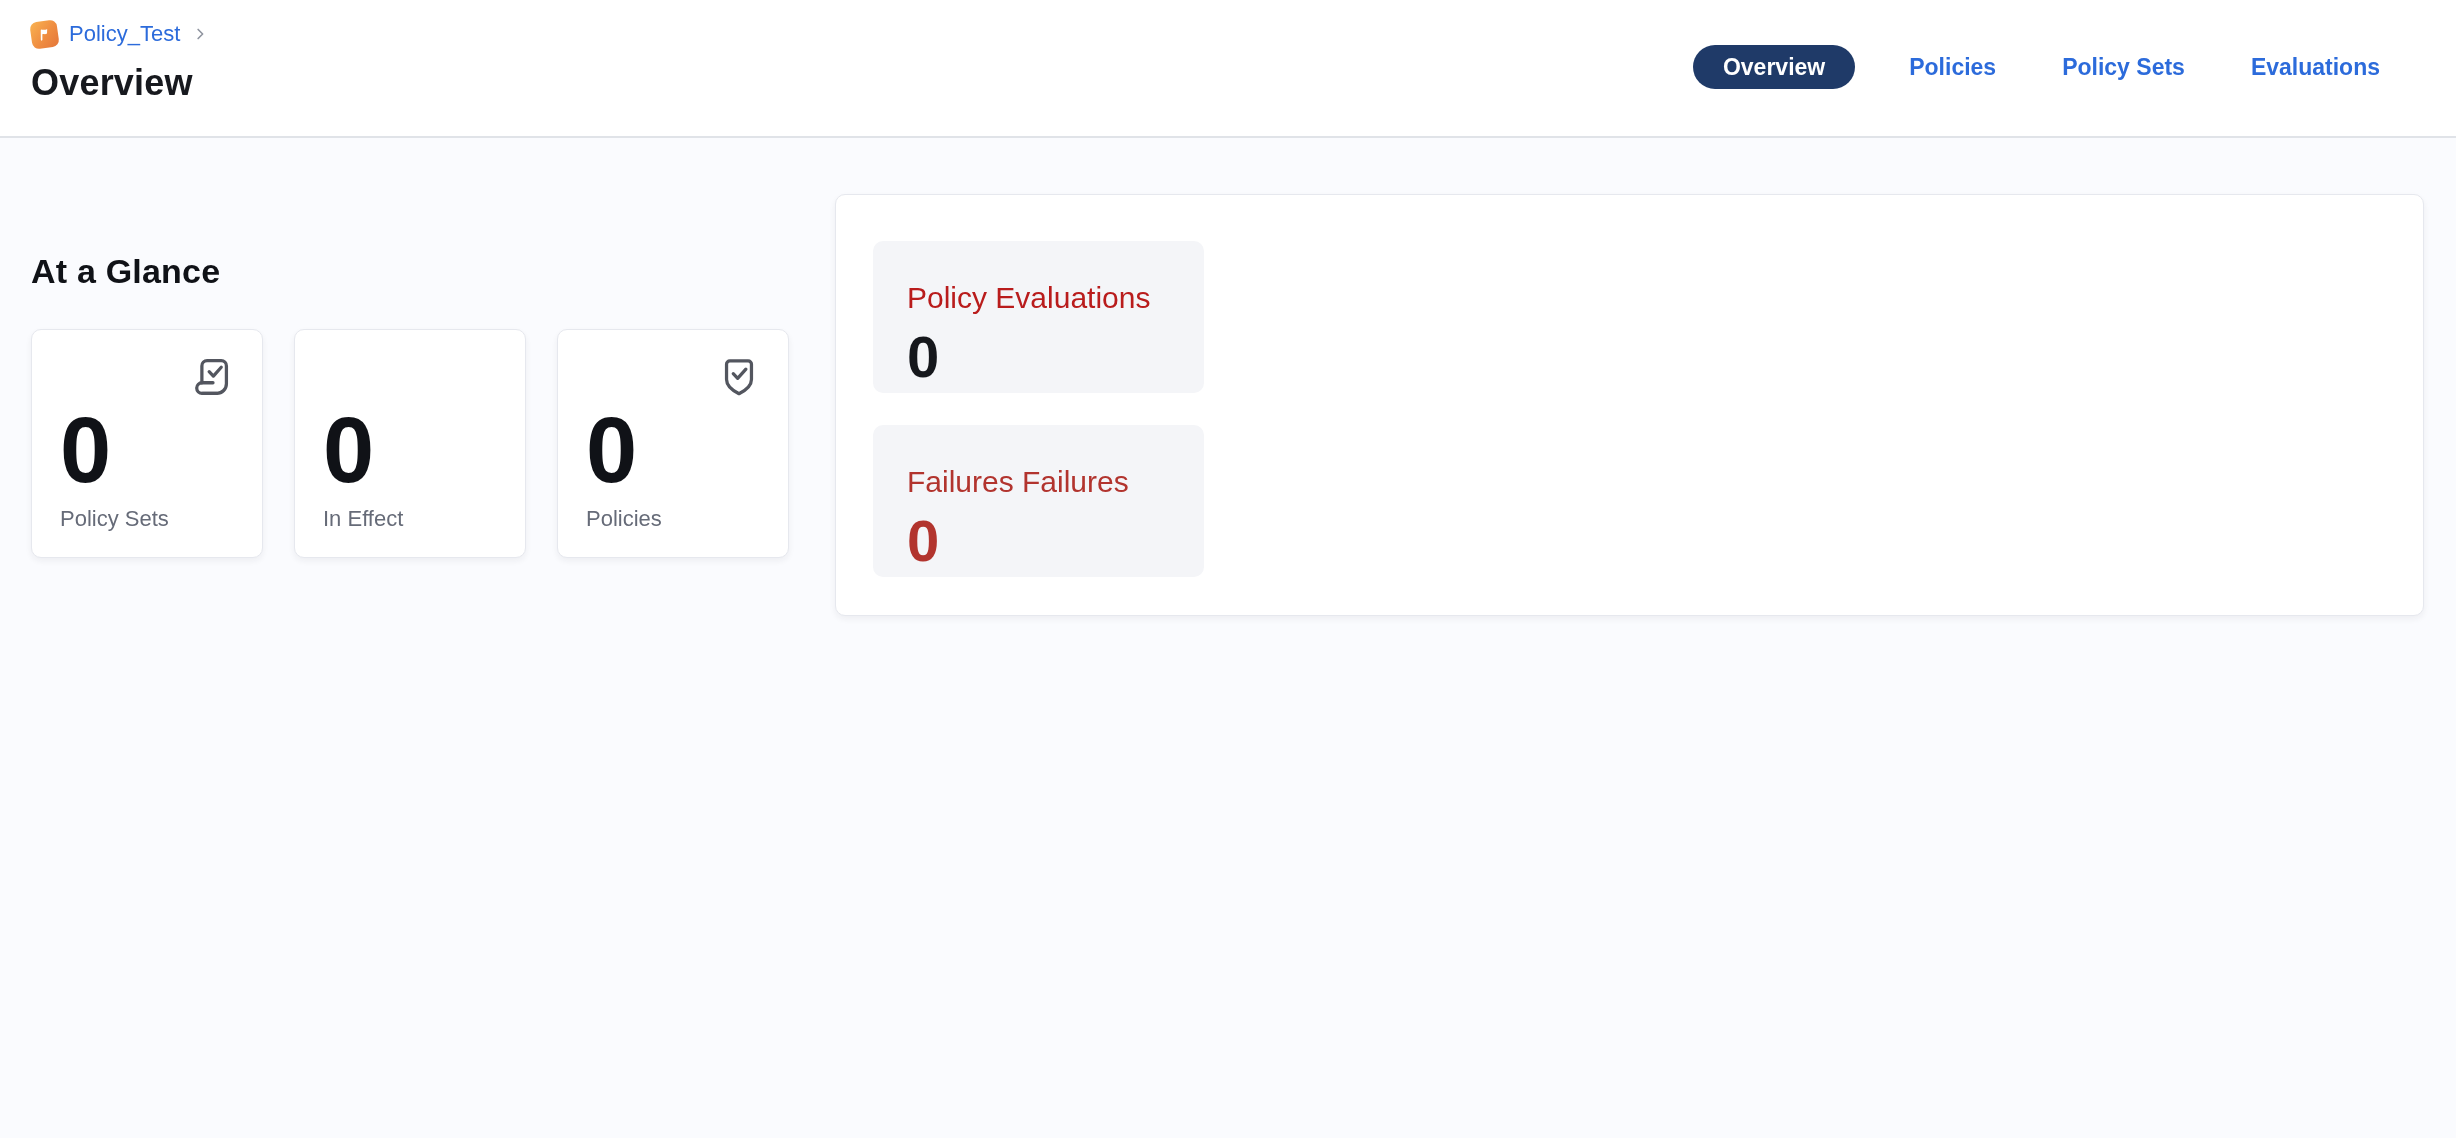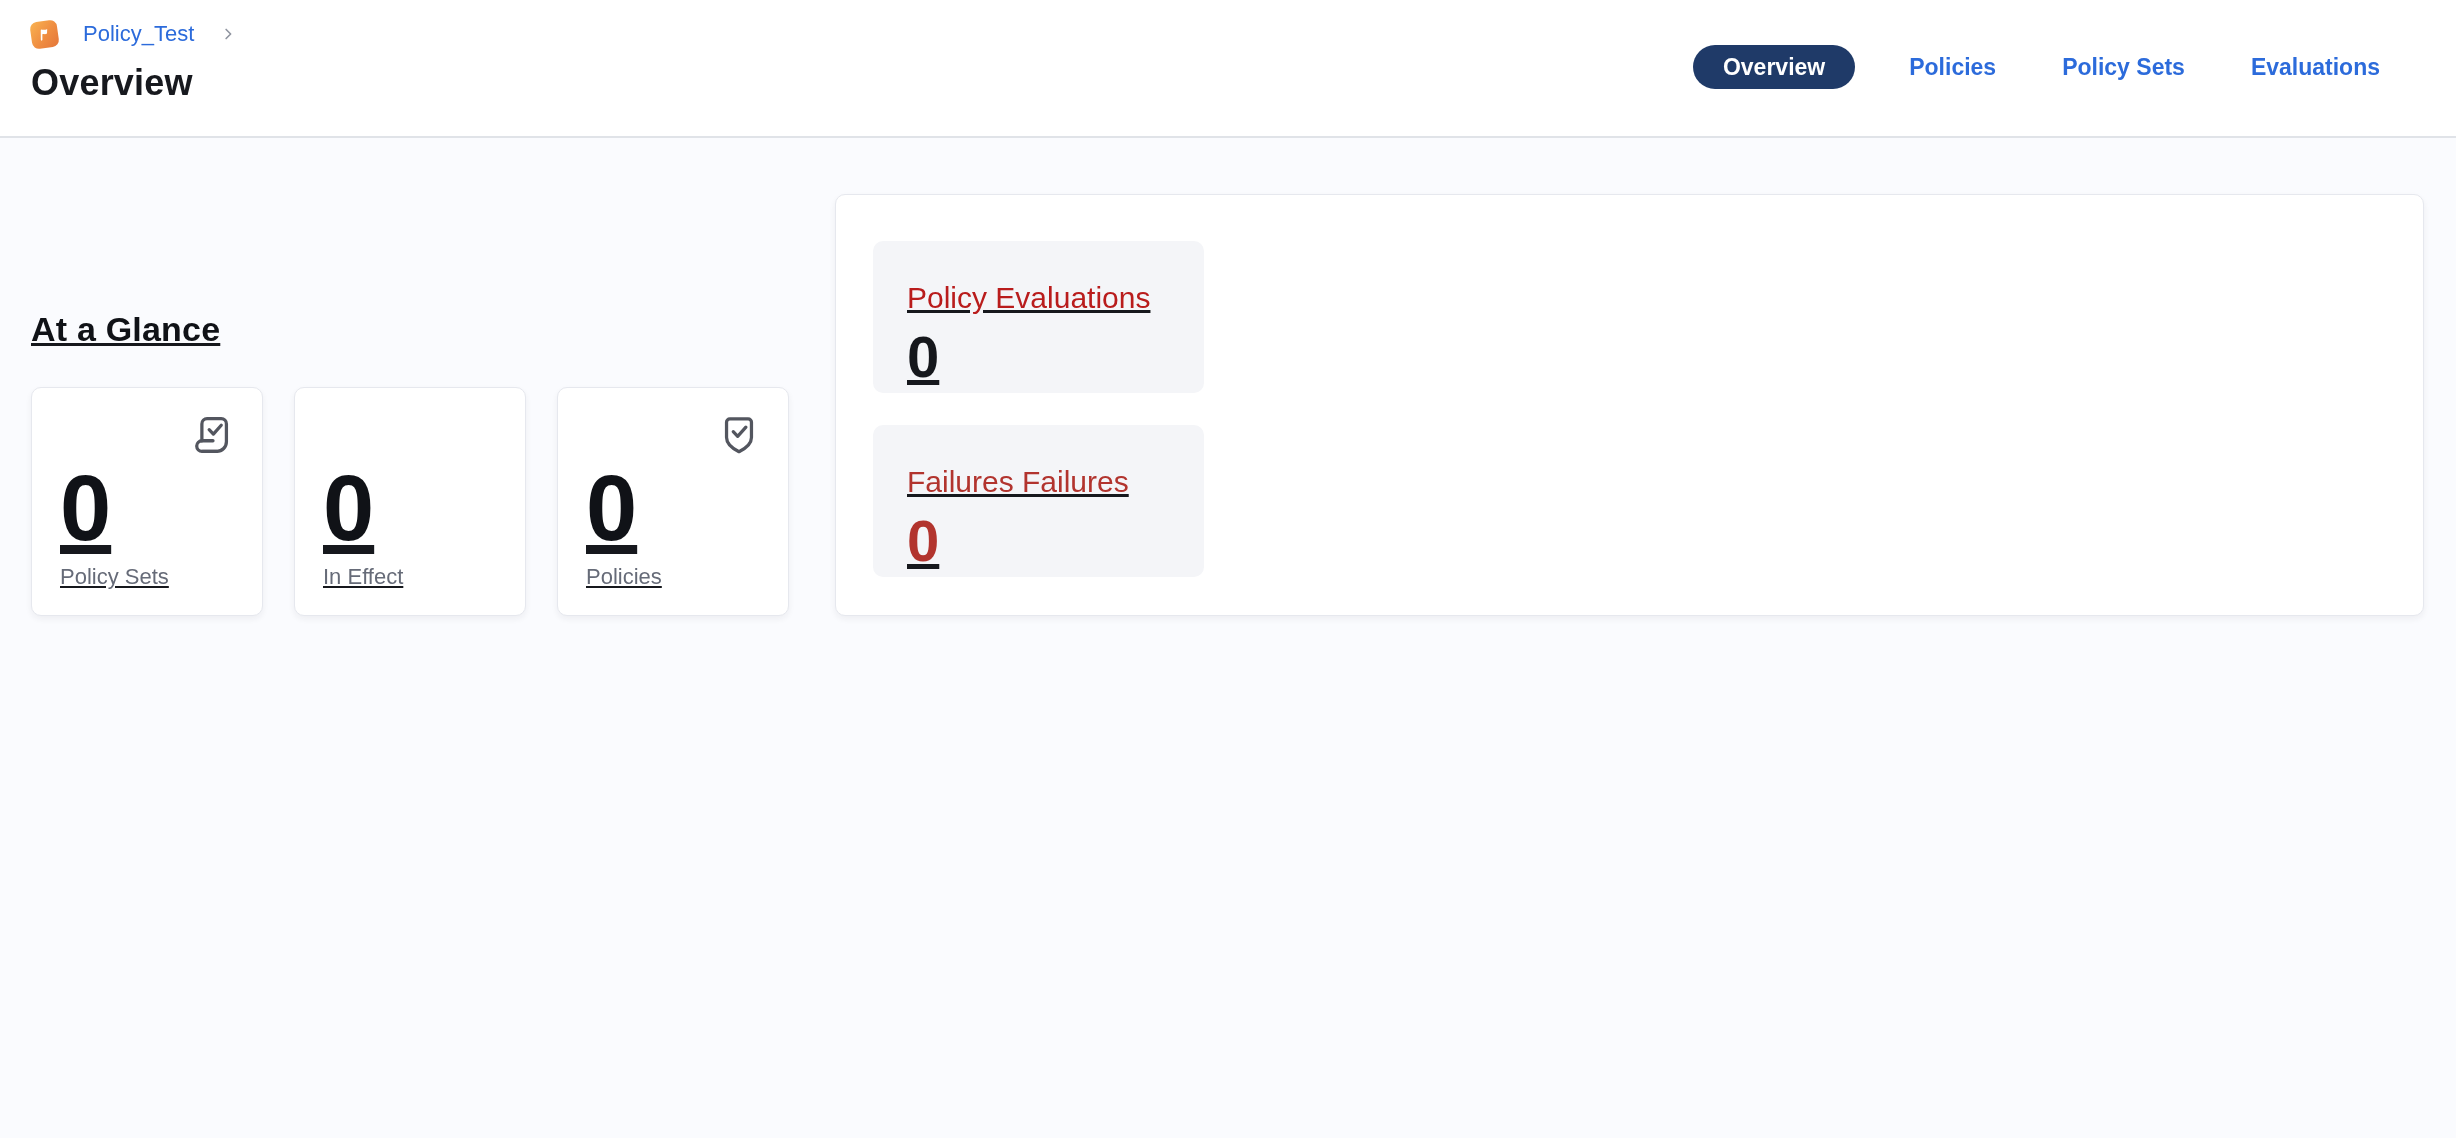--- a/index.html
+++ b/index.html
@@ -12,21 +12,21 @@
   }
 
   
   .header {
     position:relative;
     height:138px;
     background:#ffffff;
     border-bottom:2px solid #e0e3e8;
     padding:20px 64px 0 31px;
   }
-  .breadcrumb { display:flex; align-items:center; gap:25px; height:28px; }
+  .breadcrumb { display:flex; align-items:center; gap:11px; height:28px; }
   .crumb-logo {
     width:27px; height:27px; border-radius:7px;
     background:linear-gradient(135deg,#f9b351 0%,#ef8d41 55%,#e4763a 100%);
     transform:rotate(-8deg);
     display:flex; align-items:center; justify-content:center;
     flex:0 0 auto;
   }
   .crumb-logo svg { width:21px; height:21px; }
   .crumb-link {
     font-size:22px; color:#2c6bdb; text-decoration:none; font-weight:400;
@@ -50,22 +50,21 @@
     white-space:nowrap;
   }
   .tab.active {
     background:#1f3a68; color:#ffffff; padding:0 30px;
   }
 
   
   .content {
     display:flex;
     padding:56px 32px 0 31px;
-    align-items:flex-end;
-    text-decoration:underline;
+    align-items:center;
   }
   .section-heading {
     font-size:34px; font-weight:700; color:#101217;
     margin-bottom:38px; letter-spacing:.2px;
   }
   .glance-col { width:758px; flex:0 0 auto; margin-right:46px; }
   .eval-col { flex:1 1 auto; min-width:0; }
 
   .card-row { display:flex; gap:31px; }
   .stat-card {

